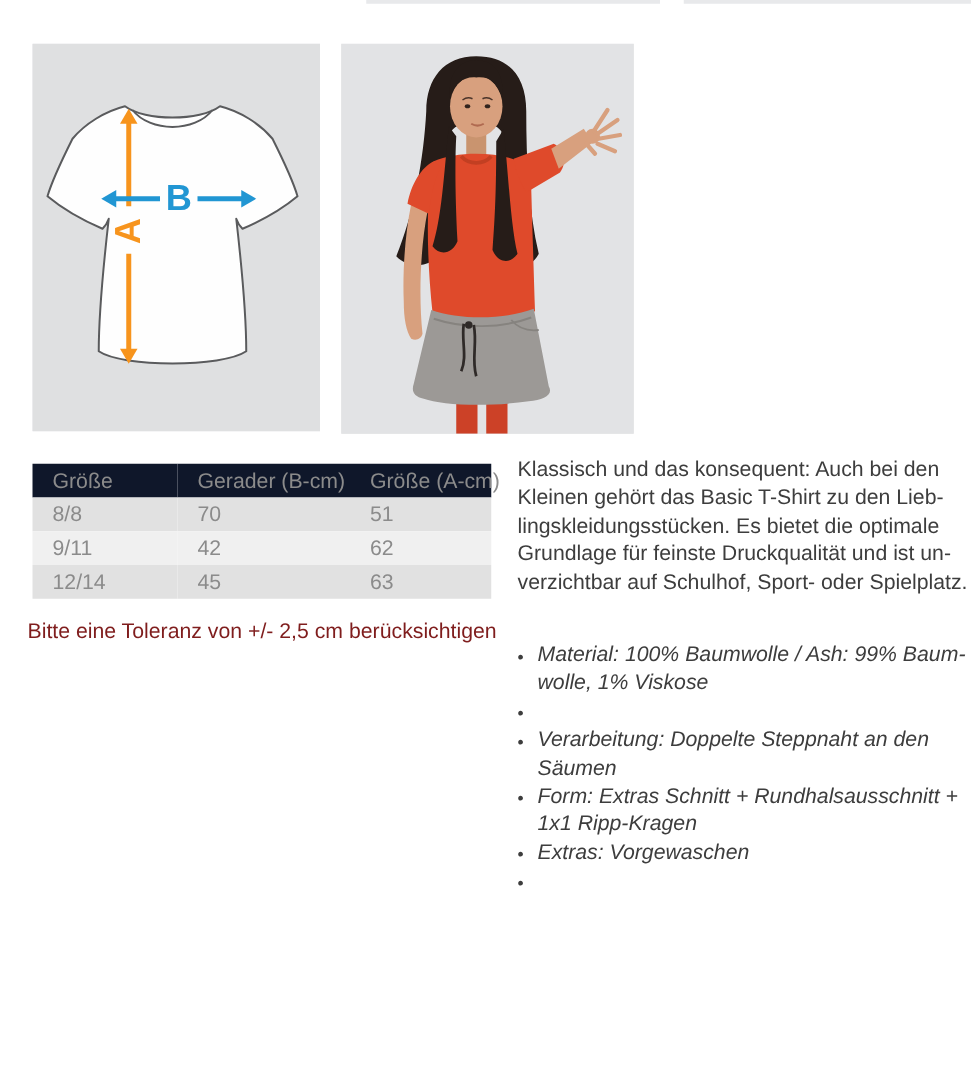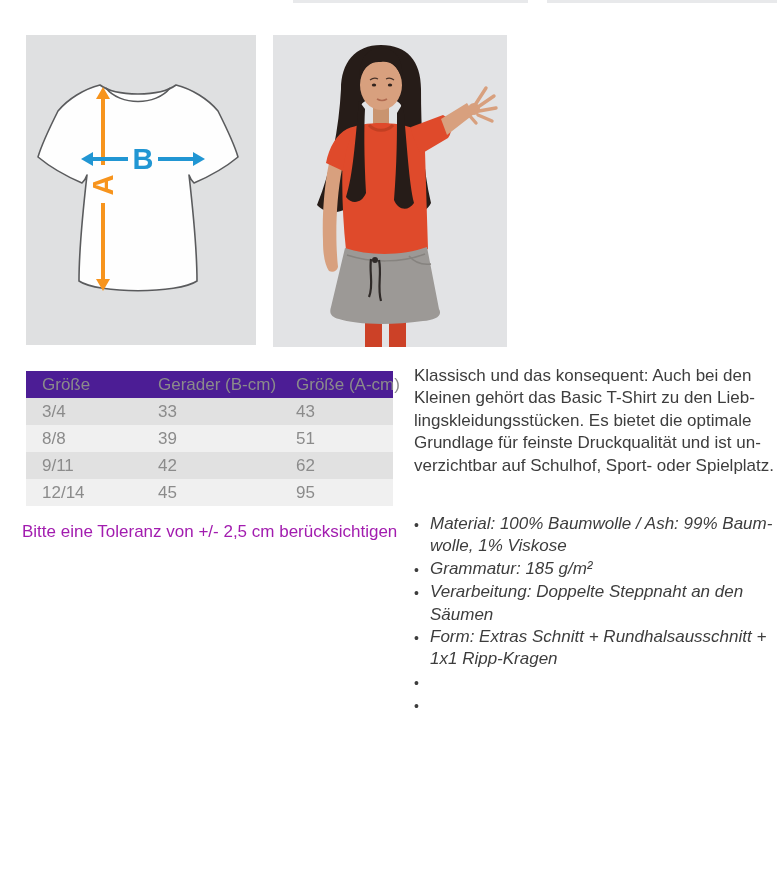--- a/index.html
+++ b/index.html
@@ -24,27 +24,27 @@
     border-collapse:collapse;table-layout:fixed;width:367px;
     font-size:17px;color:#8b8b8b;
   }
   table.size-table col.c1{width:116px;}
   table.size-table col.c2{width:138px;}
   table.size-table col.c3{width:113px;}
   table.size-table th, table.size-table td{
     font-weight:400;text-align:left;height:27px;
     padding:0 0 0 16px;vertical-align:middle;white-space:nowrap;
   }
-  table.size-table thead tr{background:#4c1d95;}
+  table.size-table thead tr{background:#0f172a;}
   table.size-table tbody tr:nth-child(odd){background:#e1e1e1;}
   table.size-table tbody tr:nth-child(even){background:#f0f0f0;}
 
   .tolerance-note{
     margin:16px 0 0;position:relative;left:-4px;
-    font-size:17px;color:#a21caf;white-space:nowrap;
+    font-size:17px;color:#7f1d1d;white-space:nowrap;
   }
 
   
   .right-col{
     position:absolute;left:414px;top:365px;width:372px;
     font-size:17px;line-height:22.4px;color:#3d3d3d;
   }
   .intro{margin:0;hyphens:manual;}
   ul.spec-list{list-style:none;margin:36px 0 0;padding:0;}
   ul.spec-list li{display:flex;align-items:flex-start;}
@@ -173,63 +173,58 @@
       </colgroup>
     <thead>
       <tr>
         <th>Größe</th>
         <th>Gerader (B-cm)</th>
         <th>Größe (A-cm)</th>
       </tr>
     </thead>
     <tbody>
       <tr>
-        <td>3/4</td>
-        <td>33</td>
-        <td>43</td>
-      </tr>
-      <tr>
         <td>8/8</td>
-        <td>39</td>
+        <td>70</td>
         <td>51</td>
       </tr>
       <tr>
         <td>9/11</td>
         <td>42</td>
         <td>62</td>
       </tr>
       <tr>
         <td>12/14</td>
         <td>45</td>
-        <td>95</td>
+        <td>63</td>
       </tr>
     </tbody>
   </table>
   <p class="tolerance-note">Bitte eine Toleranz von +/- 2,5 cm berücksichtigen</p>
 </div>
 
 <div class="right-col">
   <p class="intro">Klassisch und das konsequent: Auch bei den Kleinen gehört das Basic T-Shirt zu den Lieb­lingskleidungsstücken. Es bietet die optimale Grundlage für feinste Druckqualität und ist un­verzichtbar auf Schulhof, Sport- oder Spielplatz.</p>
   <ul class="spec-list">
     <li>
       <span class="marker">•</span>
       <span class="btext">Material: 100% Baumwolle / Ash: 99% Baum­wolle, 1% Viskose</span>
     </li>
     <li>
       <span class="marker">•</span>
-      <span class="btext">Grammatur: 185 g/m²</span>
     </li>
     <li>
       <span class="marker">•</span>
       <span class="btext">Verarbeitung: Doppelte Steppnaht an den Säumen</span>
     </li>
     <li>
       <span class="marker">•</span>
       <span class="btext">Form: Extras Schnitt + Rundhalsausschnitt + 1x1 Ripp-Kragen</span>
     </li>
     <li>
       <span class="marker">•</span>
+      <span class="btext">Extras: Vorgewaschen</span>
     </li>
     <li>
       <span class="marker">•</span>
     </li>
   </ul>
 </div>
 
 </body></html>

